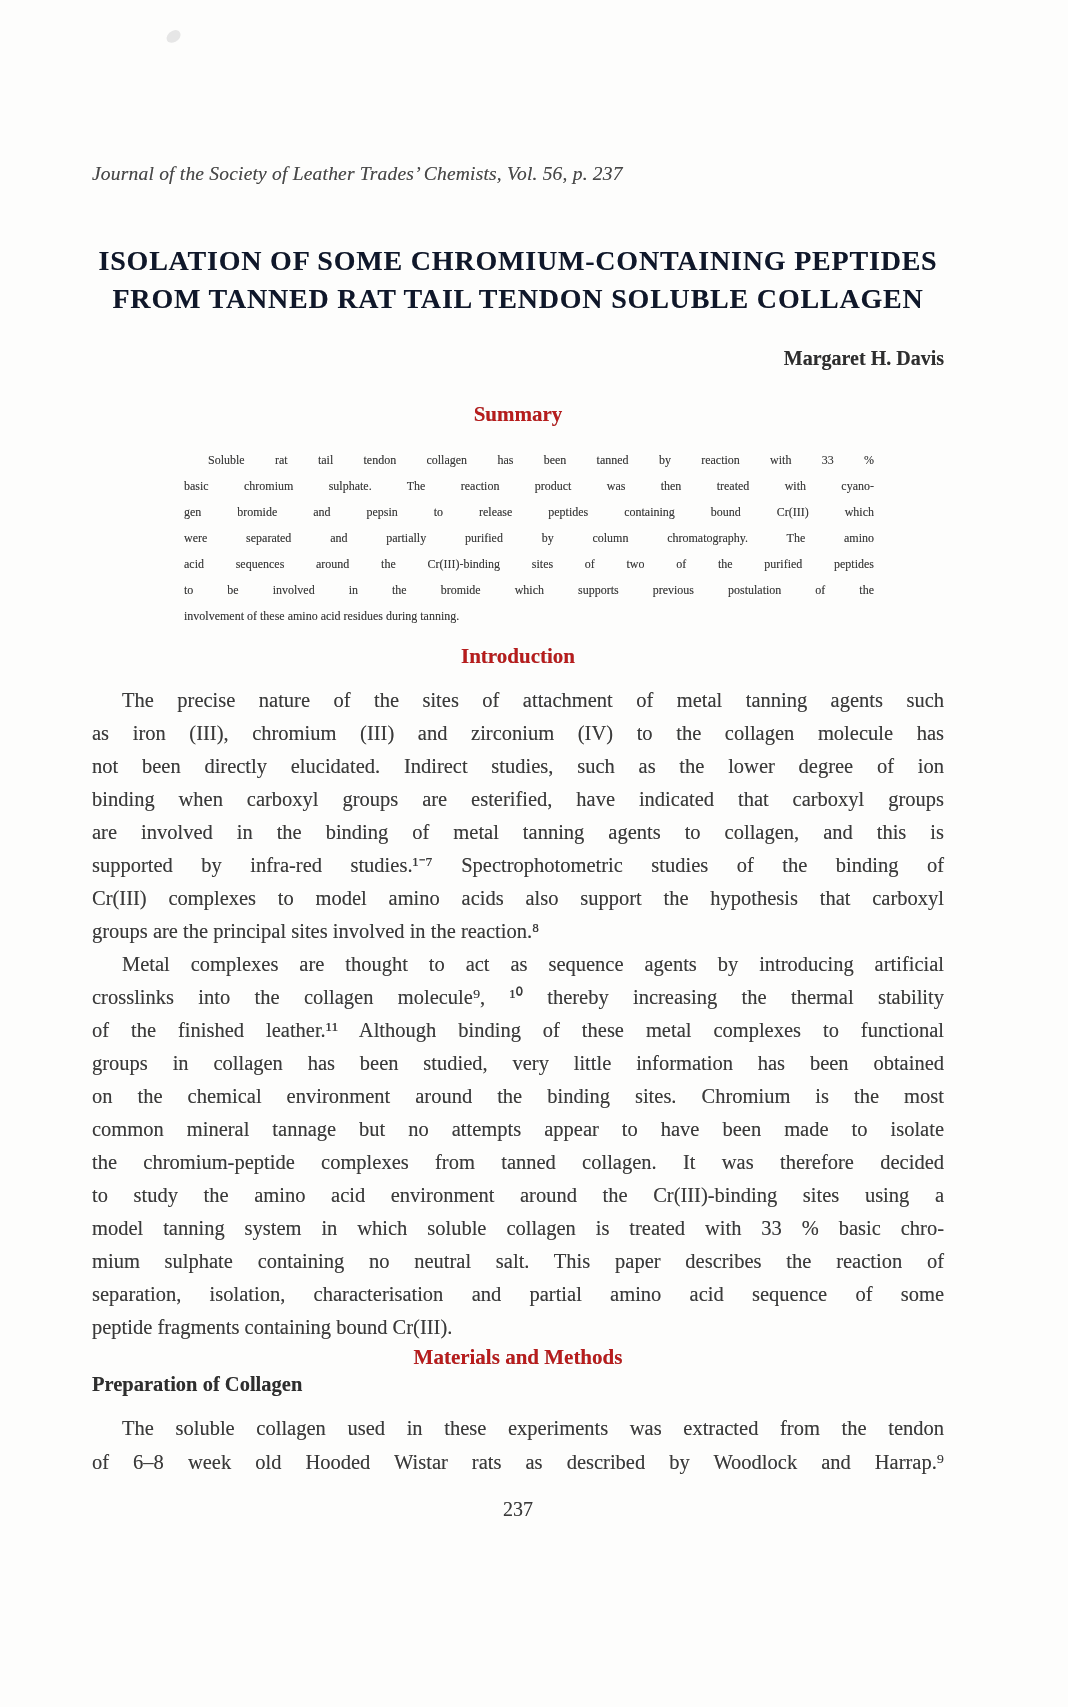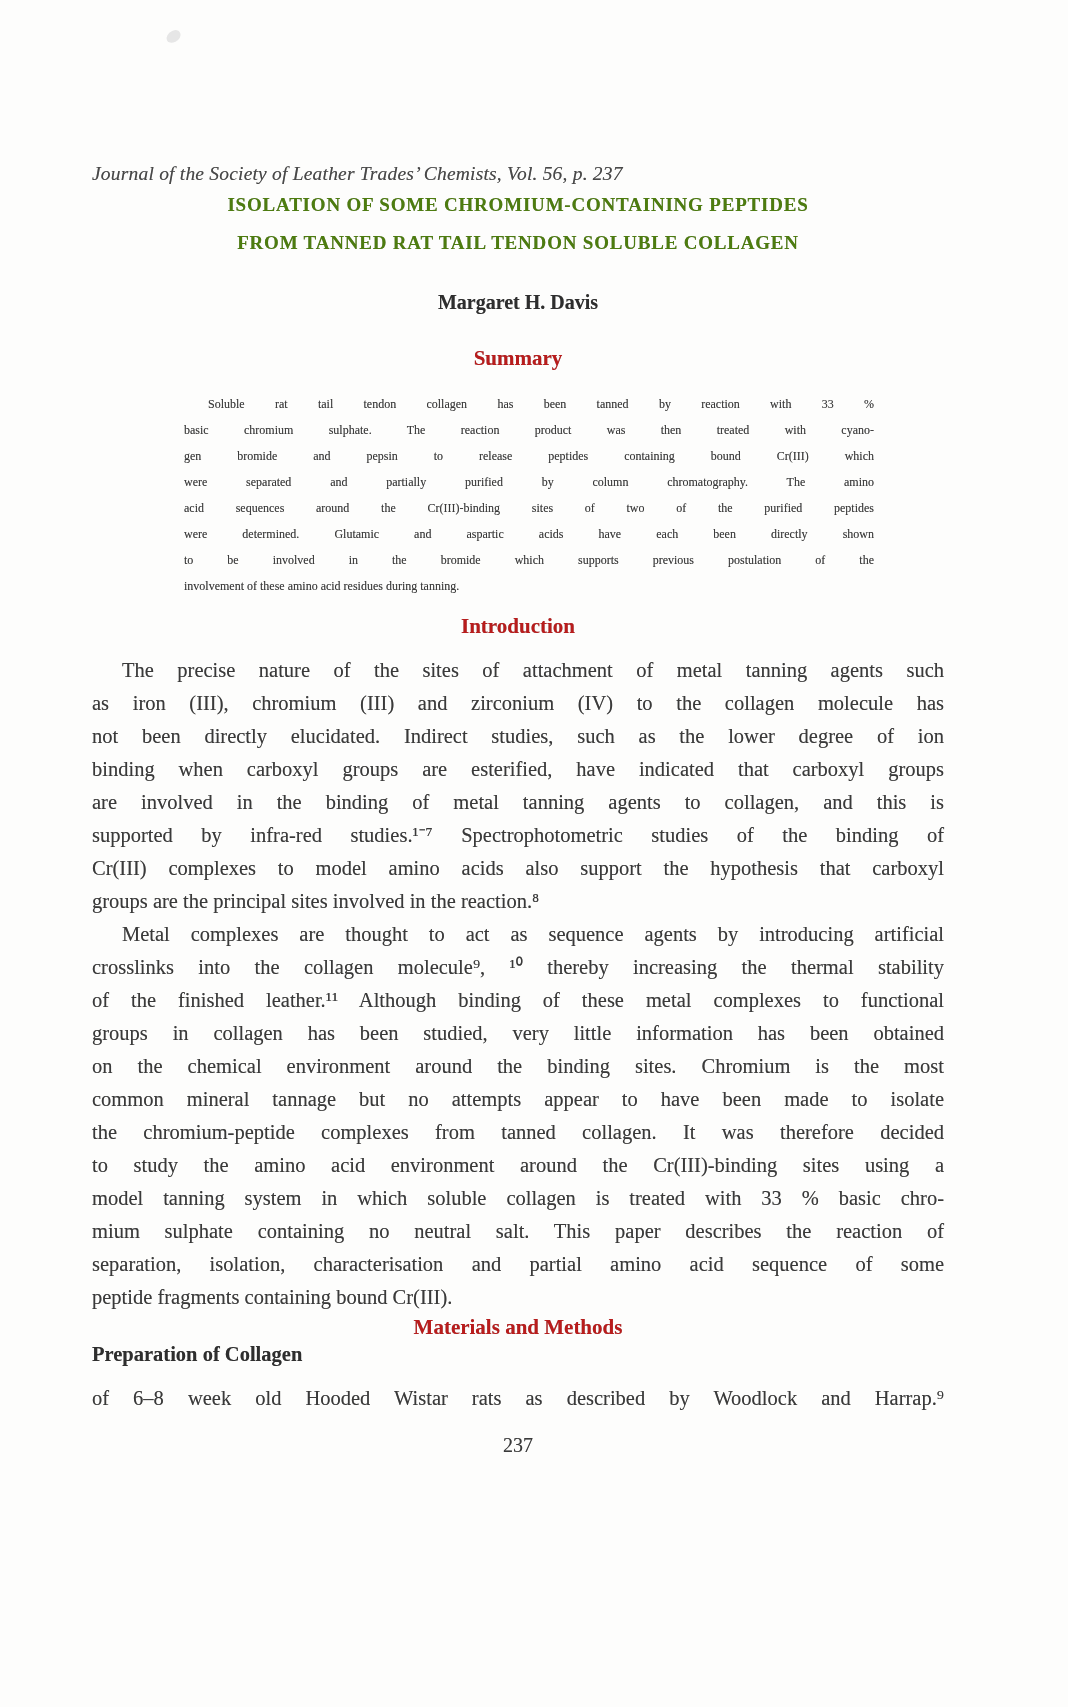--- a/index.html
+++ b/index.html
@@ -22,30 +22,31 @@
   }
   .journal-line{
     padding-top:146px;
     font-style:italic;
     font-size:19.5px;
     line-height:24px;
     color:#484848;
     letter-spacing:.2px;
   }
   .title{
+    margin-top:56px;
     text-align:center;
     font-weight:bold;
-    font-size:19px;
+    font-size:28px;
     line-height:38px;
     letter-spacing:.8px;
-    color:#4d7c0f;
+    color:#0f172a;
   }
   .author{
     margin-top:28px;
-    text-align:center;
+    text-align:right;
     font-weight:bold;
     font-size:20px;
     line-height:25px;
     color:#2e2e2e;
   }
   .section-heading{
     text-align:center;
     font-weight:bold;
     font-size:21px;
     line-height:26px;
@@ -97,21 +98,20 @@
   <div class="author">Margaret H. Davis</div>
 
   <div class="section-heading summary-heading">Summary</div>
 
   <div class="summary-body">
       <div class="tline first">Soluble rat tail tendon collagen has been tanned by reaction with 33 %</div>
       <div class="tline">basic chromium sulphate. The reaction product was then treated with cyano-</div>
       <div class="tline">gen bromide and pepsin to release peptides containing bound Cr(III) which</div>
       <div class="tline">were separated and partially purified by column chromatography. The amino</div>
       <div class="tline">acid sequences around the Cr(III)-binding sites of two of the purified peptides</div>
-      <div class="tline">were determined. Glutamic and aspartic acids have each been directly shown</div>
       <div class="tline">to be involved in the bromide which supports previous postulation of the</div>
       <div class="tline last">involvement of these amino acid residues during tanning.</div>
     </div>
 
   <div class="section-heading intro-heading">Introduction</div>
 
   <div class="body-para intro-p1">
       <div class="tline first">The precise nature of the sites of attachment of metal tanning agents such</div>
       <div class="tline">as iron (III), chromium (III) and zirconium (IV) to the collagen molecule has</div>
       <div class="tline">not been directly elucidated. Indirect studies, such as the lower degree of ion</div>
@@ -135,18 +135,19 @@
       <div class="tline">mium sulphate containing no neutral salt. This paper describes the reaction of</div>
       <div class="tline">separation, isolation, characterisation and partial amino acid sequence of some</div>
       <div class="tline last">peptide fragments containing bound Cr(III).</div>
     </div>
 
   <div class="section-heading methods-heading">Materials and Methods</div>
 
   <div class="methods-sub">Preparation of Collagen</div>
 
   <div class="methods-para">
+      <div class="tline first">The soluble collagen used in these experiments was extracted from the tendon</div>
       <div class="tline">of 6–8 week old Hooded Wistar rats as described by Woodlock and Harrap.⁹</div>
     </div>
 
   <div class="page-number">237</div>
 
 </div>
 
 </body></html>

